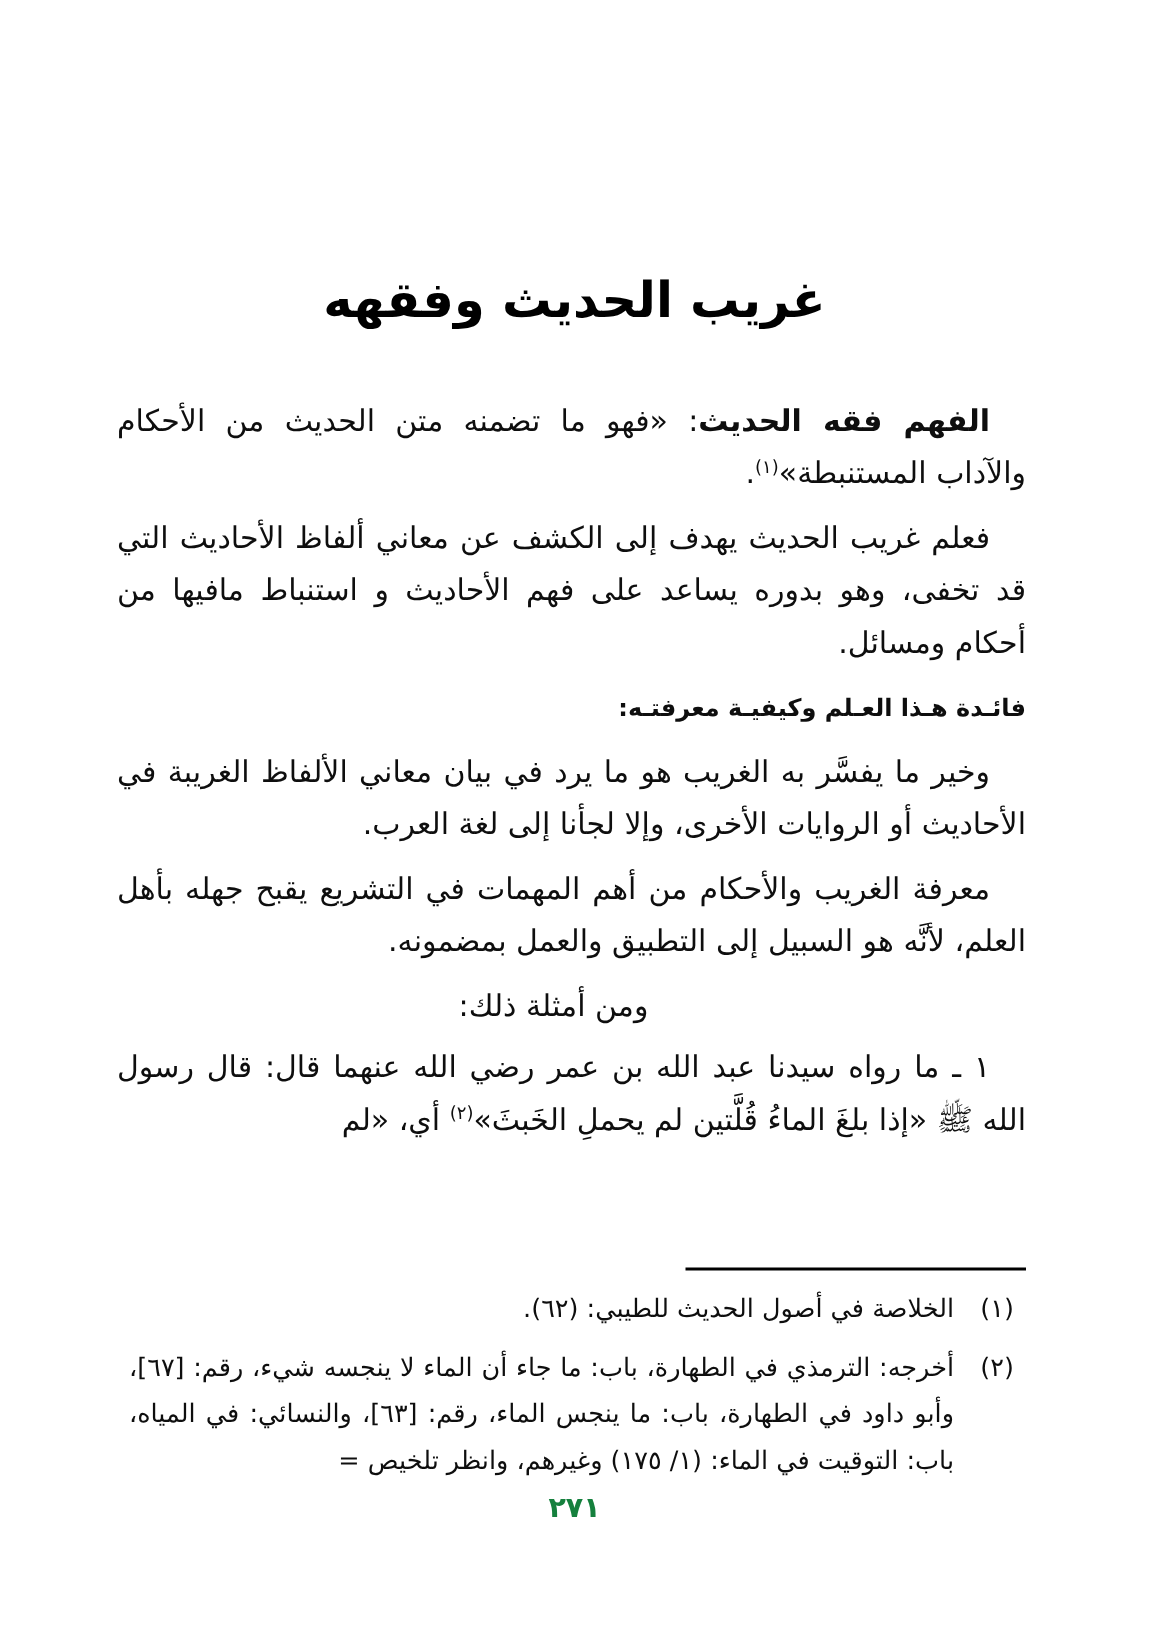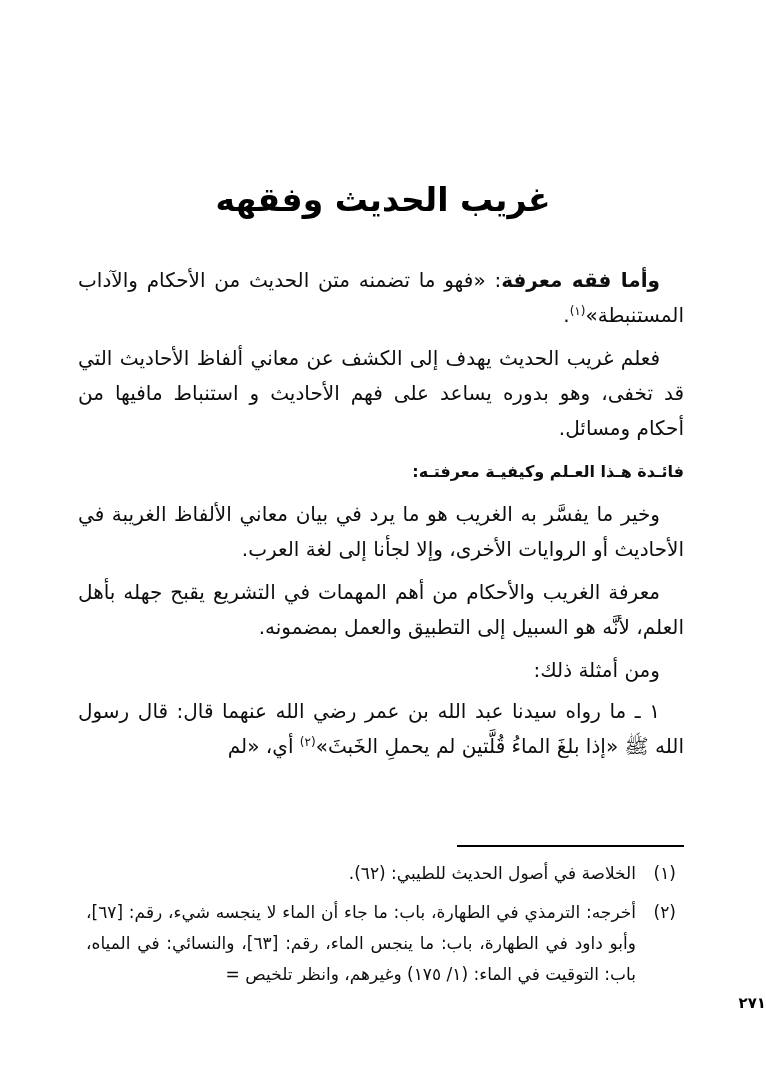--- a/index.html
+++ b/index.html
@@ -49,21 +49,21 @@
     line-height: 35px;
     font-weight: bold;
     text-indent: 0;
     text-align: right;
     margin: 4px 0 8px 0;
   }
   .example-line {
     font-size: 20px;
     line-height: 35px;
     text-indent: 24px;
-    text-align: right;
+    text-align: center;
     margin: 0 0 6px 0;
   }
   sup.fn-ref {
     font-size: 12px;
     line-height: 0;
     vertical-align: 7px;
   }
   .footnotes {
     position: absolute;
     top: 845px;
@@ -87,36 +87,37 @@
   .footnote .fn-marker {
     display: inline-block;
     width: 40px;
     text-indent: 0;
   }
   .page-number {
     position: absolute;
     top: 994px;
     right: 0;
     left: 0;
-    font-size: 15px;
+    text-align: center;
+    font-size: 19px;
     font-weight: bold;
-    color: #000000;
+    color: #15803d;
   }
 </style>
 </head>
 <body>
 
 <div class="page">
 
   <div class="book-title">غريب الحديث وفقهه</div>
 
   <div class="main-text">
 
 
-    <p class="para"><span class="lead">وأما فقه معرفة</span><span>: «فهو ما تضمنه متن الحديث من الأحكام والآداب المستنبطة»</span><sup class="fn-ref">(١)</sup><span>.</span></p>
+    <p class="para"><span class="lead">الفهم فقه الحديث</span><span>: «فهو ما تضمنه متن الحديث من الأحكام والآداب المستنبطة»</span><sup class="fn-ref">(١)</sup><span>.</span></p>
 
     <p class="para">فعلم غريب الحديث يهدف إلى الكشف عن معاني ألفاظ الأحاديث التي قد تخفى، وهو بدوره يساعد على فهم الأحاديث و استنباط مافيها من أحكام ومسائل.</p>
 
     <p class="section-heading">فائـدة هـذا العـلم وكيفيـة معرفتـه:</p>
 
     <p class="para">وخير ما يفسَّر به الغريب هو ما يرد في بيان معاني الألفاظ الغريبة في الأحاديث أو الروايات الأخرى، وإلا لجأنا إلى لغة العرب.</p>
 
     <p class="para">معرفة الغريب والأحكام من أهم المهمات في التشريع يقبح جهله بأهل العلم، لأنَّه هو السبيل إلى التطبيق والعمل بمضمونه.</p>
 
     <p class="example-line">ومن أمثلة ذلك:</p>

